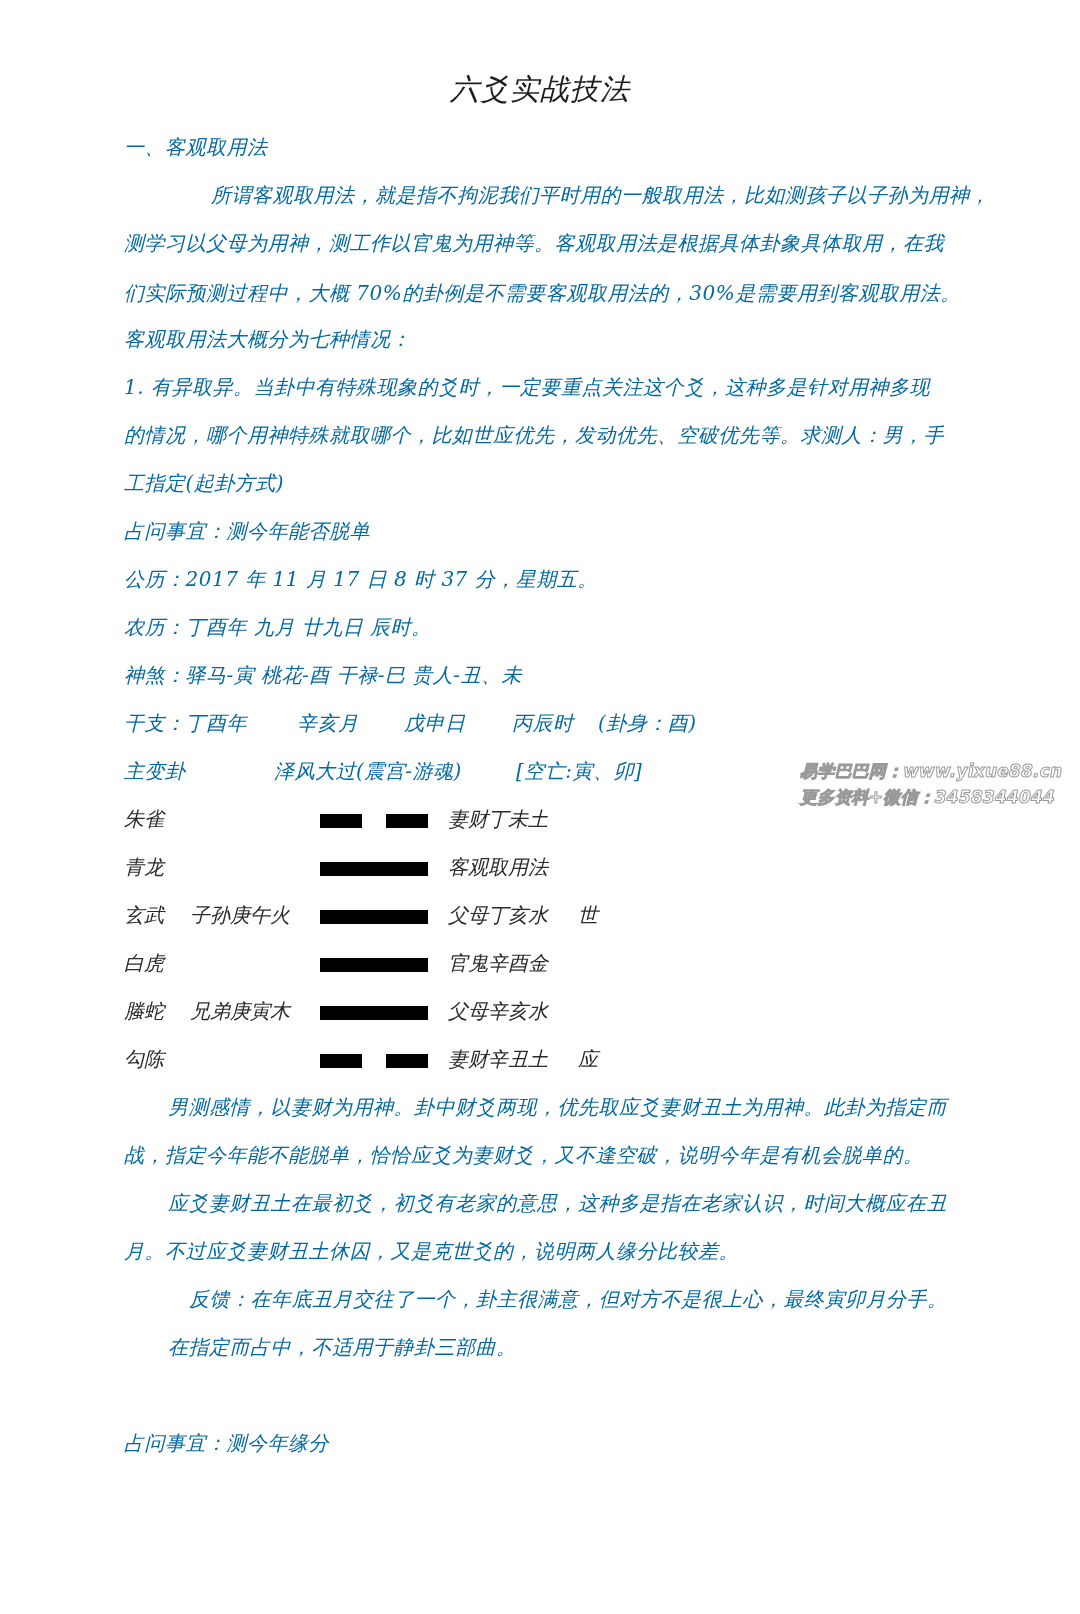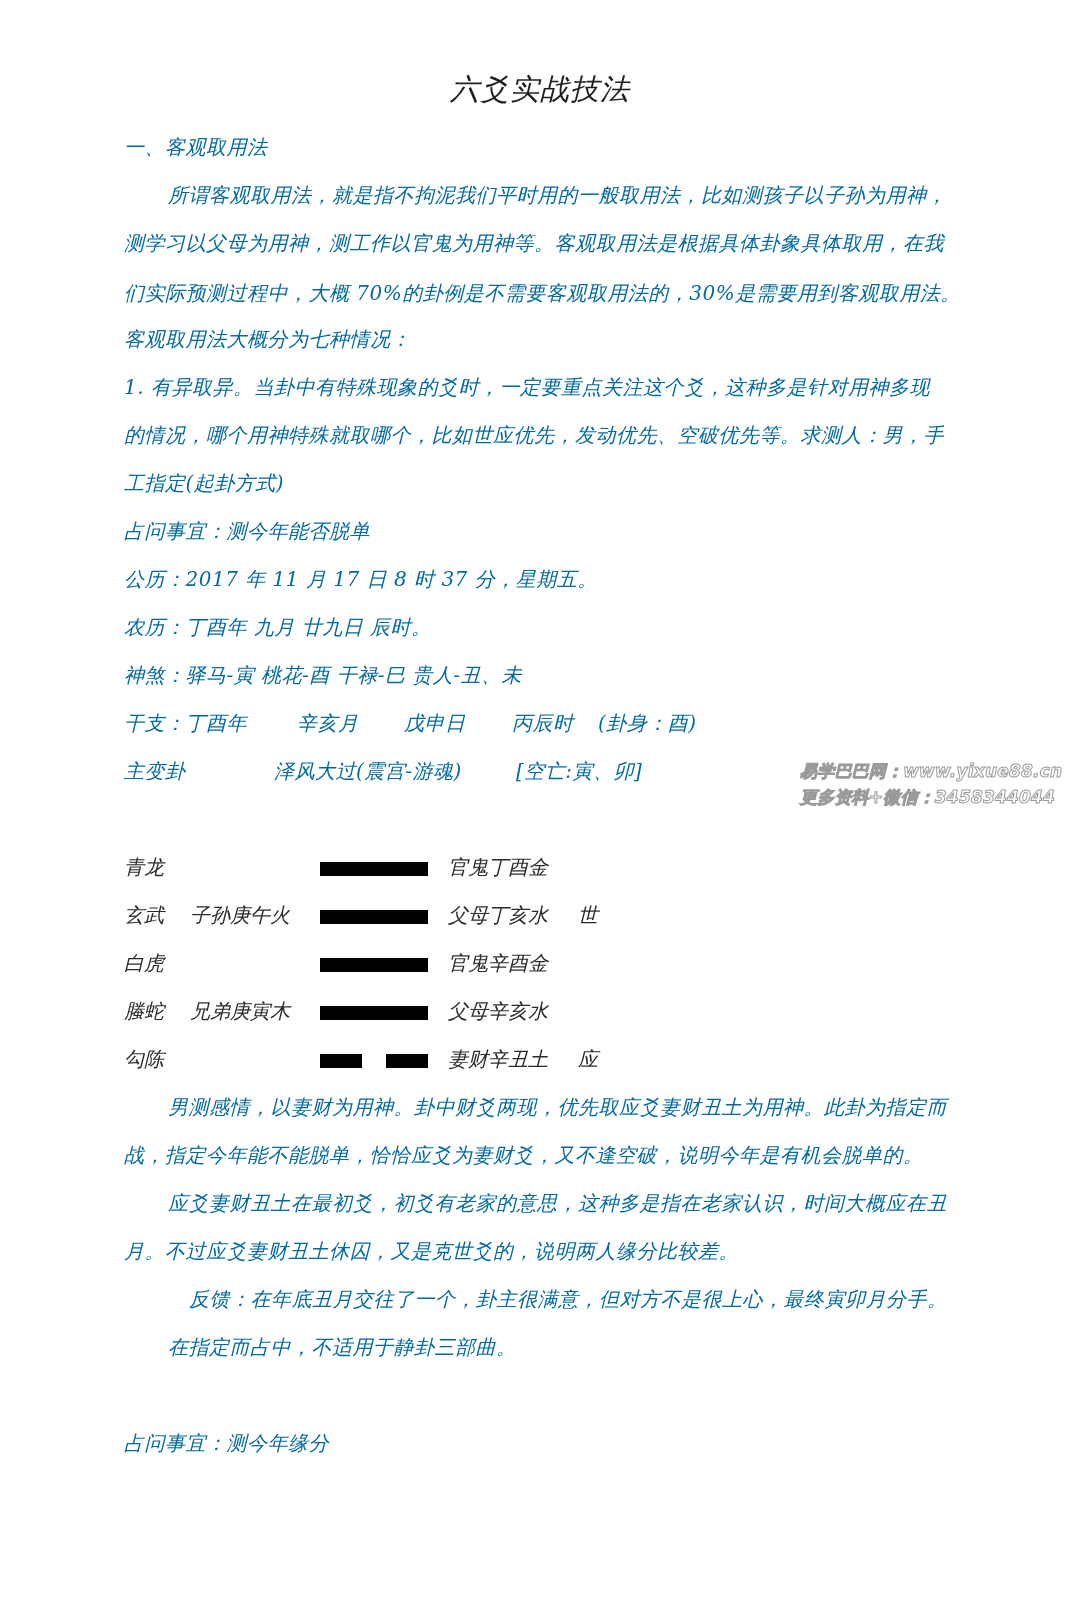--- a/index.html
+++ b/index.html
@@ -35,21 +35,21 @@
   </style>
 </head>
 <body>
 
 <div class="page">
 
   <div class="title">六爻实战技法</div>
 
   <div class="line" style="top:133px;">一、客观取用法</div>
 
-  <div class="line indent" style="top:181px;">所谓客观取用法，就是指不拘泥我们平时用的一般取用法，比如测孩子以子孙为用神，</div>
+  <div class="line indent" style="top:181px;margin-left:43px;">所谓客观取用法，就是指不拘泥我们平时用的一般取用法，比如测孩子以子孙为用神，</div>
   <div class="line" style="top:229px;">测学习以父母为用神，测工作以官鬼为用神等。客观取用法是根据具体卦象具体取用，在我</div>
   <div class="line" style="top:279px;">们实际预测过程中，大概 70%的卦例是不需要客观取用法的，30%是需要用到客观取用法。</div>
   <div class="line" style="top:325px;">客观取用法大概分为七种情况：</div>
 
   <div class="line" style="top:373px;">1. 有异取异。当卦中有特殊现象的爻时，一定要重点关注这个爻，这种多是针对用神多现</div>
   <div class="line" style="top:421px;">的情况，哪个用神特殊就取哪个，比如世应优先，发动优先、空破优先等。求测人：男，手</div>
   <div class="line" style="top:469px;">工指定(起卦方式)</div>
 
   <div class="line" style="top:517px;">占问事宜：测今年能否脱单</div>
   <div class="line" style="top:565px;">公历：2017 年 11 月 17 日 8 时 37 分，星期五。</div>
@@ -63,28 +63,38 @@
     <span class="col" style="left:388px;">丙辰时</span>
     <span class="col" style="left:474px;">(卦身：酉)</span>
   </div>
 
   <div class="line" style="top:757px; width:700px;">
     <span class="col" style="left:0;">主变卦</span>
     <span class="col" style="left:150px;">泽风大过(震宫-游魂)</span>
     <span class="col" style="left:392px;">[空亡:寅、卯]</span>
   </div>
 
+  <div class="yao-row" style="top:805px;">
+    <span class="col god">朱雀</span>
+    <span class="col fu"></span>
+    <div class="bars">
+      <div class="seg" style="left:0; width:42px;"></div>
+      <div class="seg" style="left:66px; width:42px;"></div>
+    </div>
+    <span class="col main">妻财丁未土</span>
+    <span class="col mark"></span>
+  </div>
 
   <div class="yao-row" style="top:853px;">
     <span class="col god">青龙</span>
     <span class="col fu"></span>
     <div class="bars">
       <div class="seg" style="left:0; width:108px;"></div>
     </div>
-    <span class="col main">官鬼丁酉金</span>
+    <span class="col main">客观取用法</span>
     <span class="col mark"></span>
   </div>
 
   <div class="yao-row" style="top:901px;">
     <span class="col god">玄武</span>
     <span class="col fu">子孙庚午火</span>
     <div class="bars">
       <div class="seg" style="left:0; width:108px;"></div>
     </div>
     <span class="col main">父母丁亥水</span>

